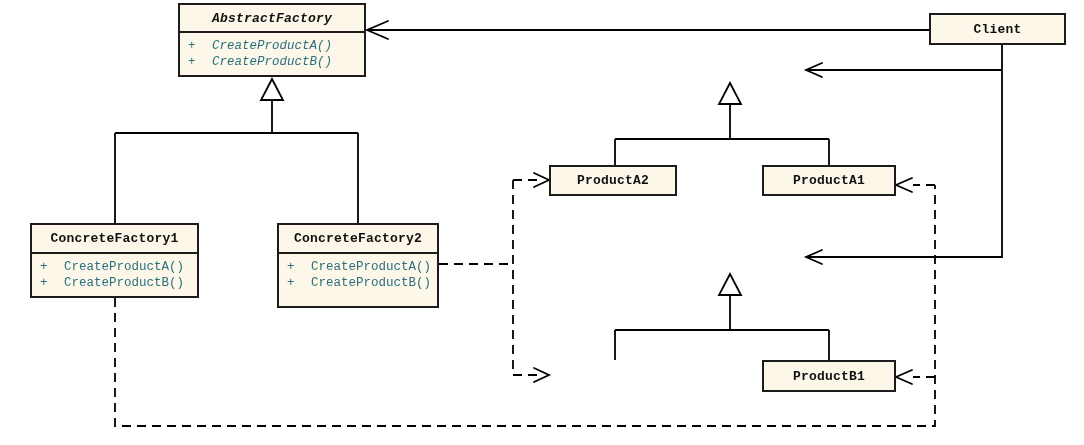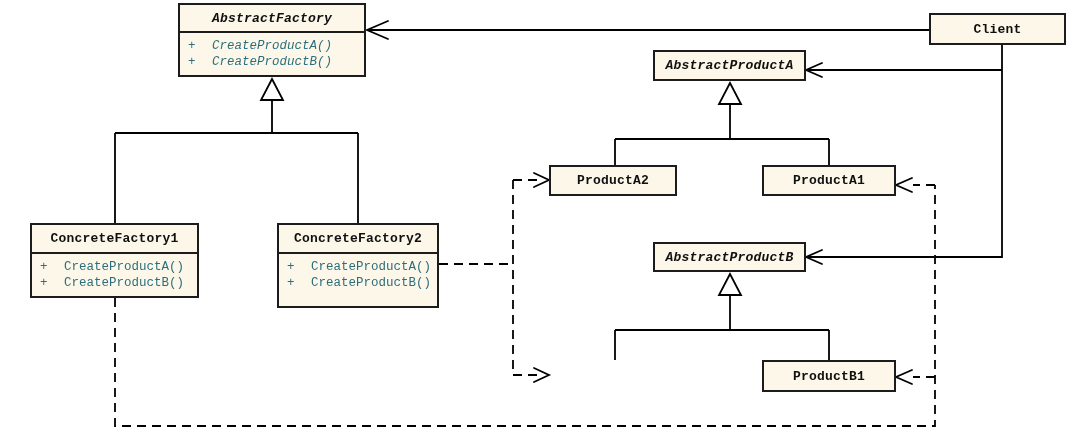--- a/index.html
+++ b/index.html
@@ -97,35 +97,29 @@
         <span class="vis">+</span>
         <span class="sig">CreateProductB()</span>
       </div>
     </div>
   </div>
 
   <div class="uml-class one" style="left:929px;top:13px;width:137px;height:32px">
     <div class="title">Client</div>
   </div>
 
-  <div class="uml-class one abstract" style="left:653px;top:50px;width:153px;height:31px">
-    <div class="title">AbstractProductA</div>
-  </div>
 
   <div class="uml-class one" style="left:549px;top:165px;width:128px;height:31px">
     <div class="title">ProductA2</div>
   </div>
 
   <div class="uml-class one" style="left:762px;top:165px;width:134px;height:31px">
     <div class="title">ProductA1</div>
   </div>
 
-  <div class="uml-class one abstract" style="left:653px;top:242px;width:153px;height:30px">
-    <div class="title">AbstractProductB</div>
-  </div>
 
 
   <div class="uml-class one" style="left:762px;top:360px;width:134px;height:32px">
     <div class="title">ProductB1</div>
   </div>
 
   <div class="uml-class" style="left:30px;top:223px;width:169px;height:75px">
     <div class="title" style="height:27px">ConcreteFactory1</div>
     <div class="methods">
       <div class="mrow">

